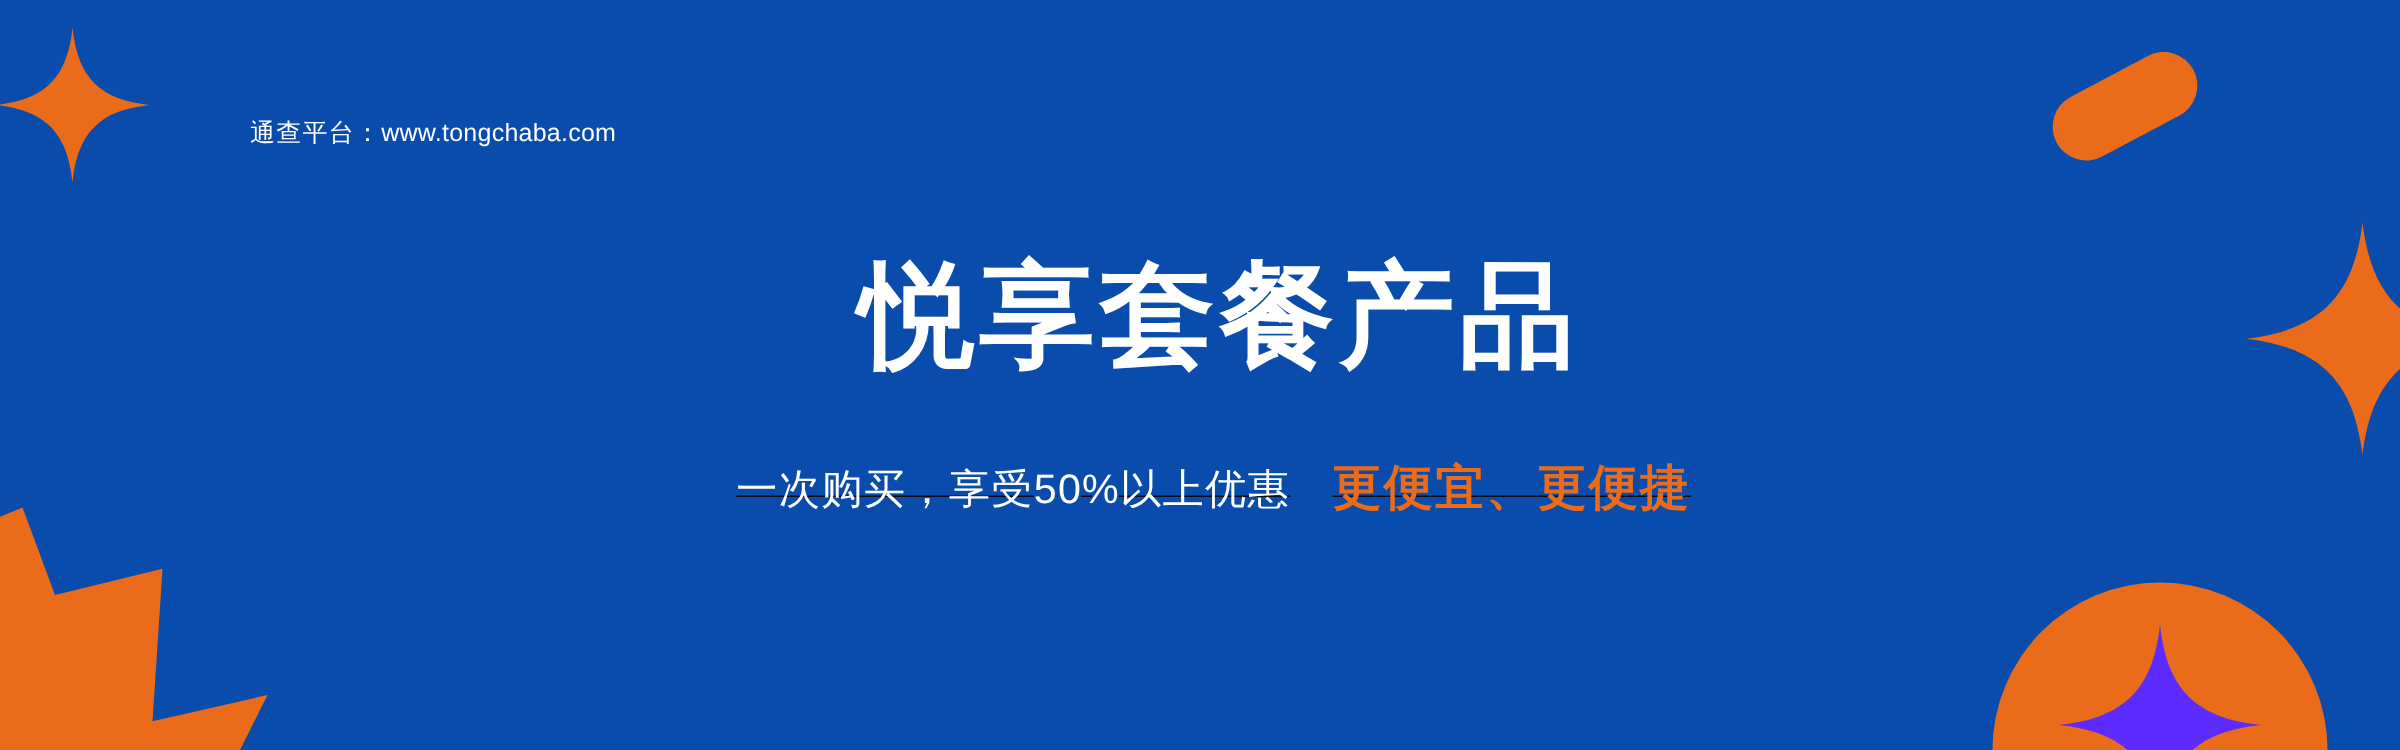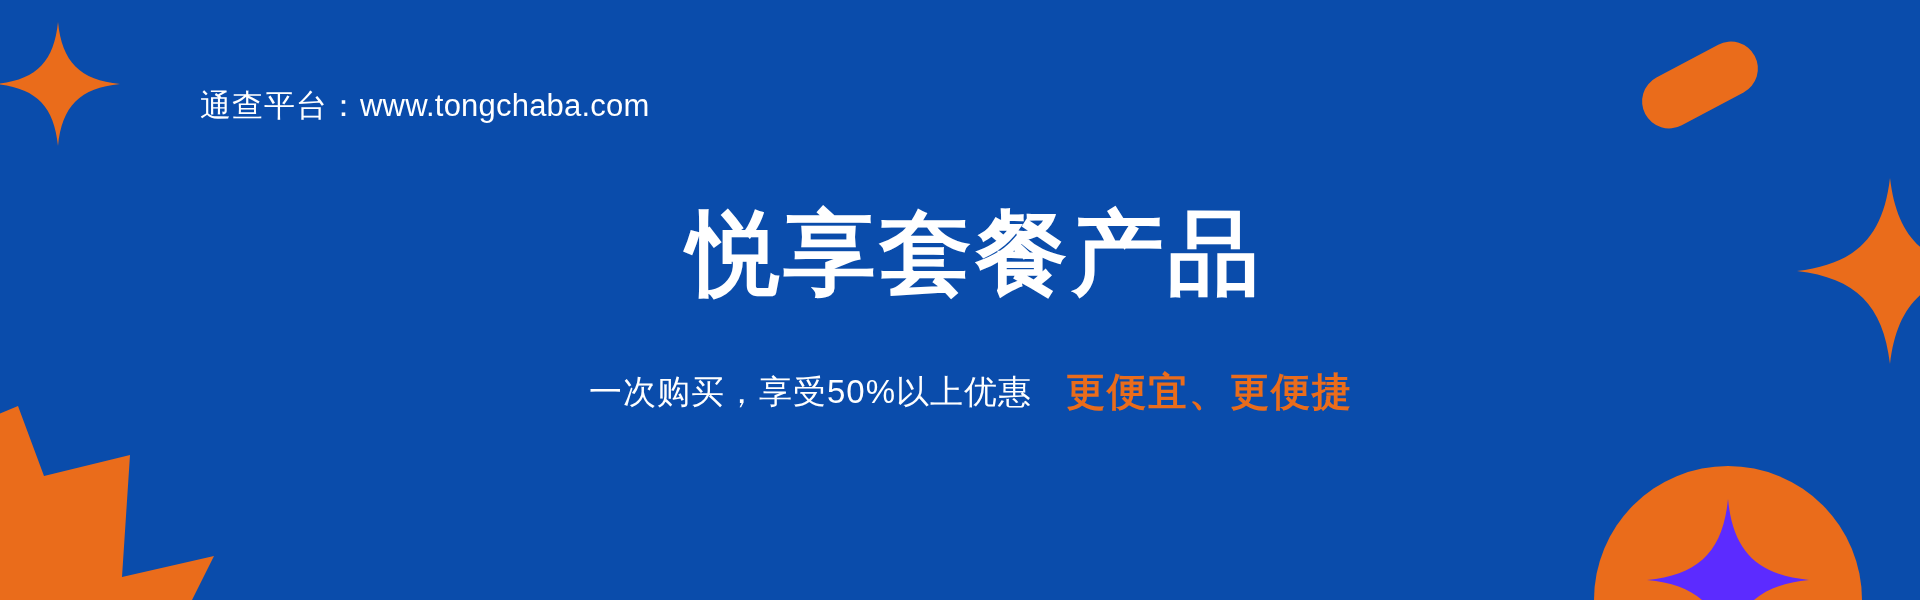--- a/index.html
+++ b/index.html
@@ -34,21 +34,21 @@
     inset: 0;
     z-index: 3;
   }
 
   .site-line {
     position: absolute;
     left: 200px;
     top: 106px;
     transform: translateY(-50%);
     color: #ffffff;
-    font-size: 31px;
+    font-size: 20px;
     font-weight: 400;
     letter-spacing: 0.5px;
     white-space: nowrap;
   }
   .site-line .label { letter-spacing: 1px; }
   .site-line .url { letter-spacing: 0.2px; }
 
   .headline {
     position: absolute;
     left: 0;
@@ -69,20 +69,21 @@
   .subline {
     position: absolute;
     left: 0;
     right: 0;
     top: 391px;
     transform: translateY(-50%);
     text-align: center;
     white-space: nowrap;
     line-height: 1;
     padding-left: 22px;
+    text-decoration: underline;
   }
   .subline .sub-white {
     color: #ffffff;
     font-size: 33px;
     font-weight: 400;
     letter-spacing: 1px;
     vertical-align: middle;
   }
   .subline .sub-gap {
     display: inline-block;

